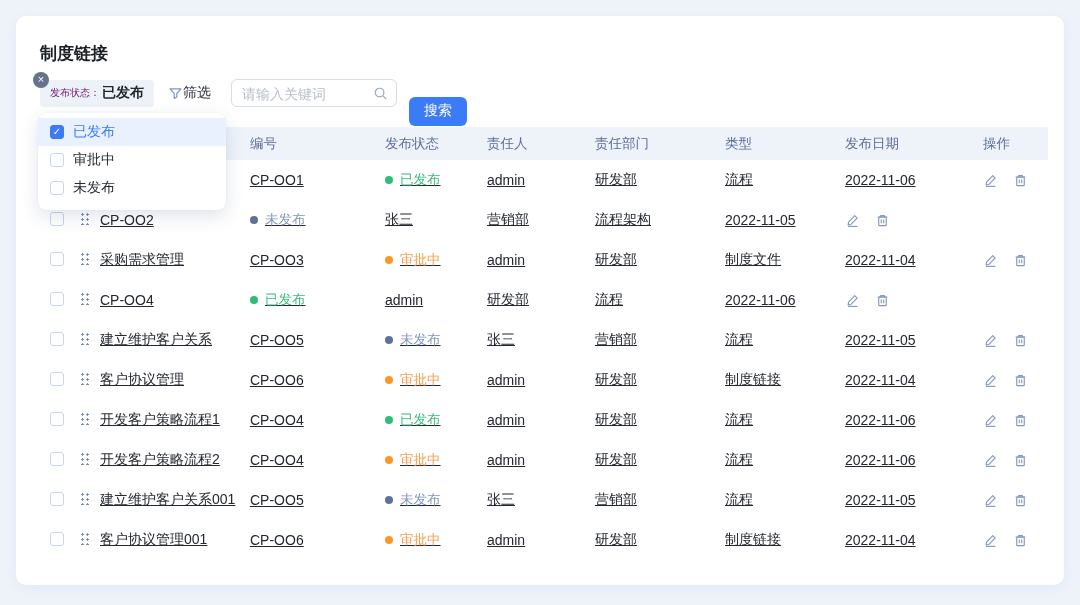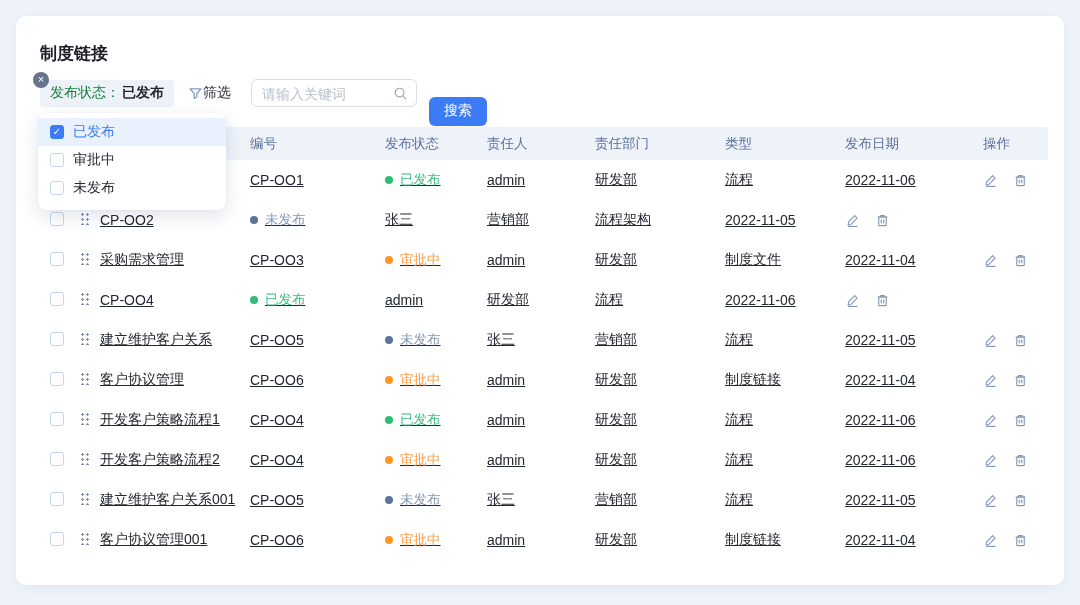--- a/index.html
+++ b/index.html
@@ -22,21 +22,21 @@
   }
   
   .toolbar {
     position:absolute; left:24px; top:63px;
     display:flex; align-items:center; height:28px;
   }
   .tag {
     position:relative; height:27px; display:flex; align-items:center;
     background:#edf1f8; border-radius:4px; padding:0 10px; cursor:pointer;
   }
-  .tag-label { font-size:14px; color:#15803d; }
+  .tag-label { font-size:10px; color:#701a75; }
   .tag-value { font-size:14px; color:#23272f; font-weight:600; margin-left:2px; }
   .tag-close {
     position:absolute; left:-7px; top:-8px; width:16px; height:16px;
     background:#66738a; border-radius:50%; color:#fff;
     font-size:11px; line-height:15px; text-align:center; cursor:pointer;
   }
   .filter-btn {
     display:flex; align-items:center; gap:0; margin-left:14px;
     font-size:14px; color:#262b33; cursor:pointer;
   }

